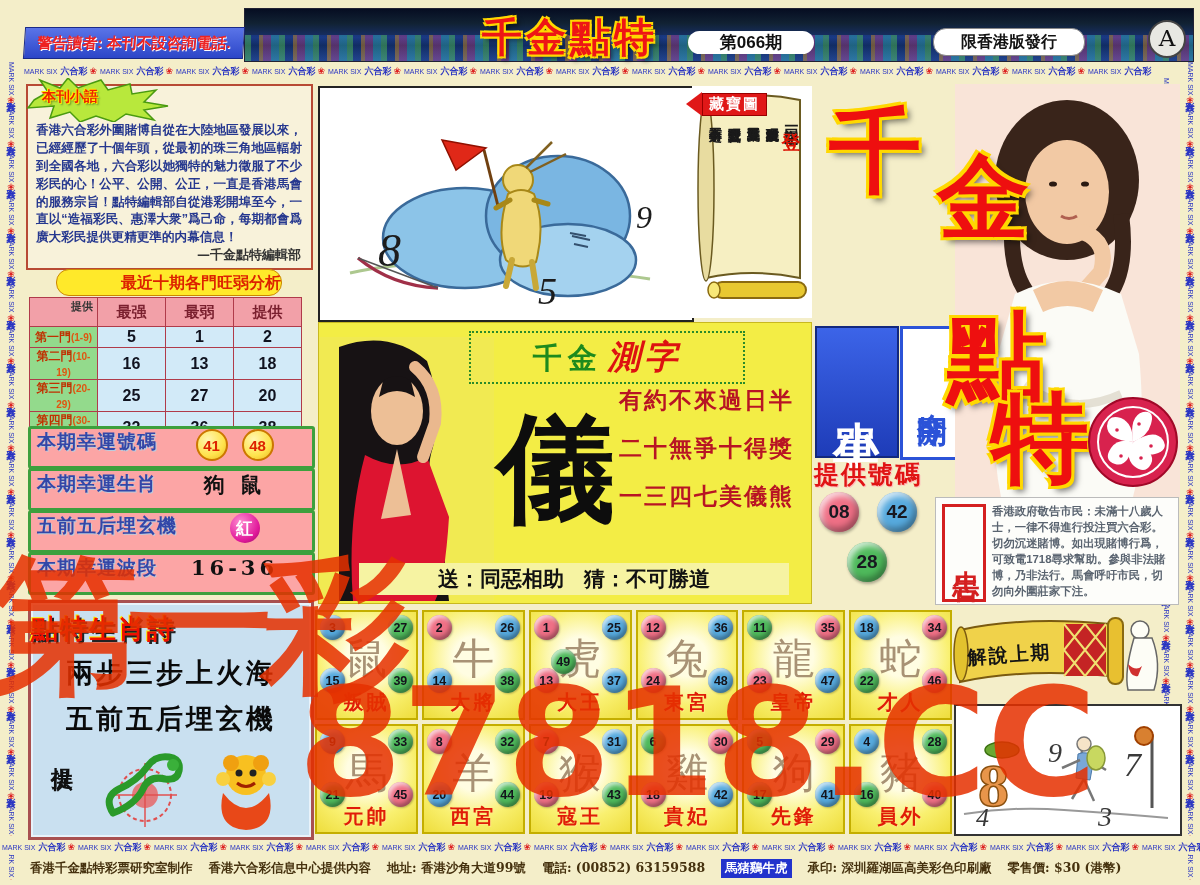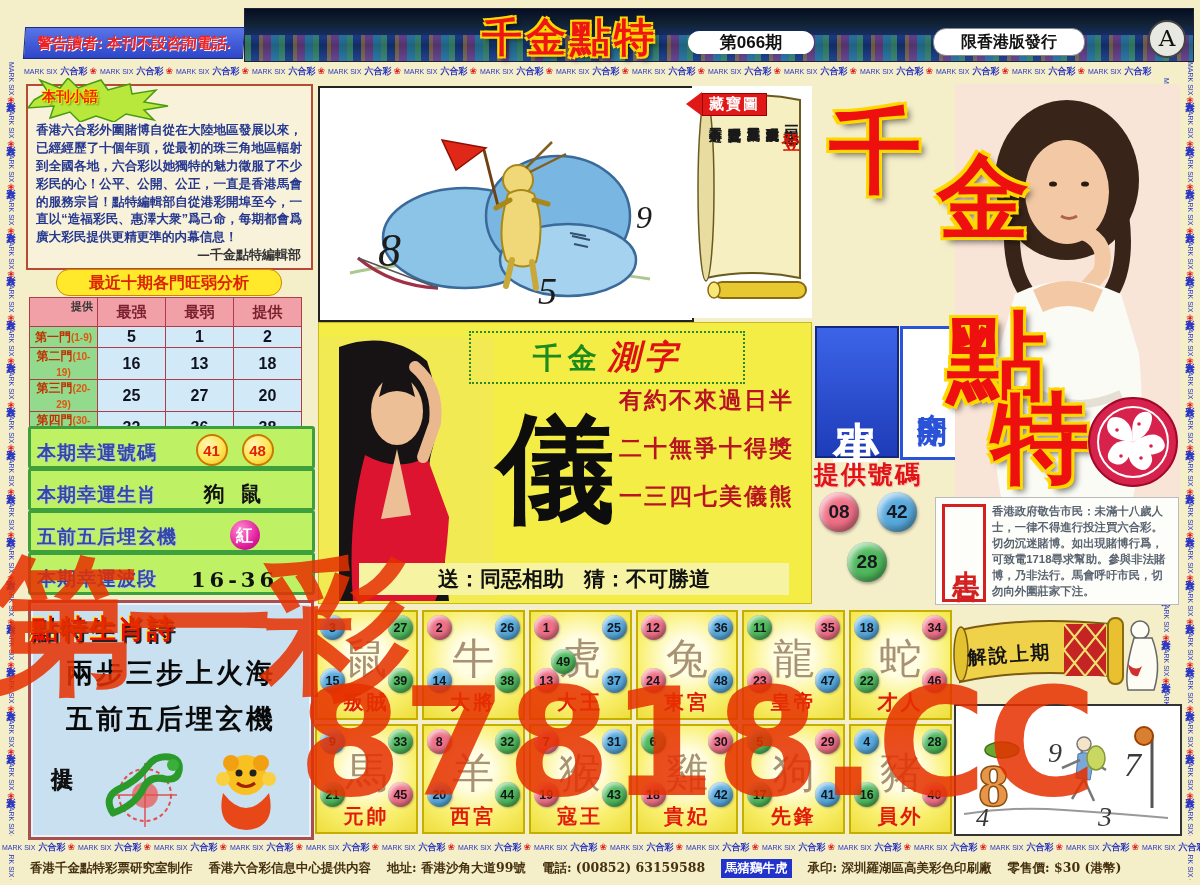--- a/index.html
+++ b/index.html
@@ -41,33 +41,33 @@
   #intro-box{left:26px;top:84px;width:283px;height:182px;background:#f8f2da;border:2px solid #b84a34;}
   #intro-star{position:absolute;left:-2px;top:-8px;width:150px;height:44px;}
   #intro-title{position:absolute;left:14px;top:2px;font-size:14px;font-weight:bold;color:#ee2200;
     text-shadow:1px 1px 0 #ffe800,-1px -1px 0 #ffe800,2px 2px 2px rgba(0,0,0,.4);}
   #intro-body{position:absolute;left:8px;top:36px;width:266px;font-size:12.6px;line-height:1.42;
     color:#26388f;font-weight:bold;text-align:justify;}
   #intro-sign{position:absolute;right:10px;bottom:4px;font-size:13px;font-weight:bold;color:#333;font-family:"DejaVu Serif",serif;}
 
   
   #analysis-title{left:56px;top:269px;width:224px;height:25px;background:#ffe92a;border-radius:13px;border:1px solid #cc8800;
-    color:#dd2200;font-weight:bold;font-size:16px;text-align:center;line-height:25px;font-family:"DejaVu Serif",serif;}
+    color:#dd2200;font-weight:bold;font-size:16px;text-align:right;line-height:25px;font-family:"DejaVu Serif",serif;}
   #analysis-table{left:29px;top:297px;border-collapse:collapse;background:#d2eaf8;}
   #analysis-table td,#analysis-table th{border:1.5px solid #b03b4a;text-align:center;}
   #analysis-table th{background:#f2a0a8;color:#7a1f2e;font-size:15px;font-weight:bold;width:65px;height:26px;font-family:"DejaVu Serif",serif;}
   th.corner-th{width:80px;background:#f2a0a8 linear-gradient(to top right,transparent 49.2%,#8a3040 49.2%,#8a3040 50.8%,transparent 50.8%);position:relative;}
   th.corner-th span{position:absolute;right:4px;top:1px;font-size:11px;color:#333;}
   #analysis-table td.door{background:#93da8c;font-weight:bold;font-size:12px;color:#c03000;padding:0 1px;height:19px;}
   #analysis-table td.door em{font-style:normal;font-size:10px;color:#e05510;}
   #analysis-table td.num{background:#d2eaf8;font-size:16px;font-weight:bold;color:#10121f;}
 
   
-  .lucky-row{position:absolute;left:28px;width:281px;height:37px;background:#bef264;border:3px solid #3da03d;
-    border-radius:3px;display:flex;align-items:flex-end;}
+  .lucky-row{position:absolute;left:28px;width:281px;height:37px;background:#fca5a5;border:3px solid #3da03d;
+    border-radius:3px;display:flex;align-items:flex-start;}
   .lucky-label{font-size:19px;font-weight:bold;color:#3347a8;margin-left:6px;letter-spacing:1px;
     text-shadow:1px 1px 0 #bcd;}
   .lucky-vals{flex:1;display:flex;justify-content:center;align-items:center;gap:14px;}
   .lucky-ball{width:28px;height:28px;border-radius:50%;background:radial-gradient(circle at 35% 30%,#fff6b0,#ffe34d 60%,#e8b820);
     border:2px solid #cc7700;color:#dd2200;font-size:15px;font-weight:bold;display:flex;align-items:center;justify-content:center;}
   .lucky-text{font-size:21px;font-weight:bold;color:#111;letter-spacing:4px;font-family:"DejaVu Serif",serif;}
   .wave-badge{width:30px;height:30px;border-radius:50%;background:radial-gradient(circle at 35% 30%,#ff8ad0,#e0189a 65%,#90085e);
     color:#fff;font-size:17px;font-weight:bold;display:flex;align-items:center;justify-content:center;}
 
   

